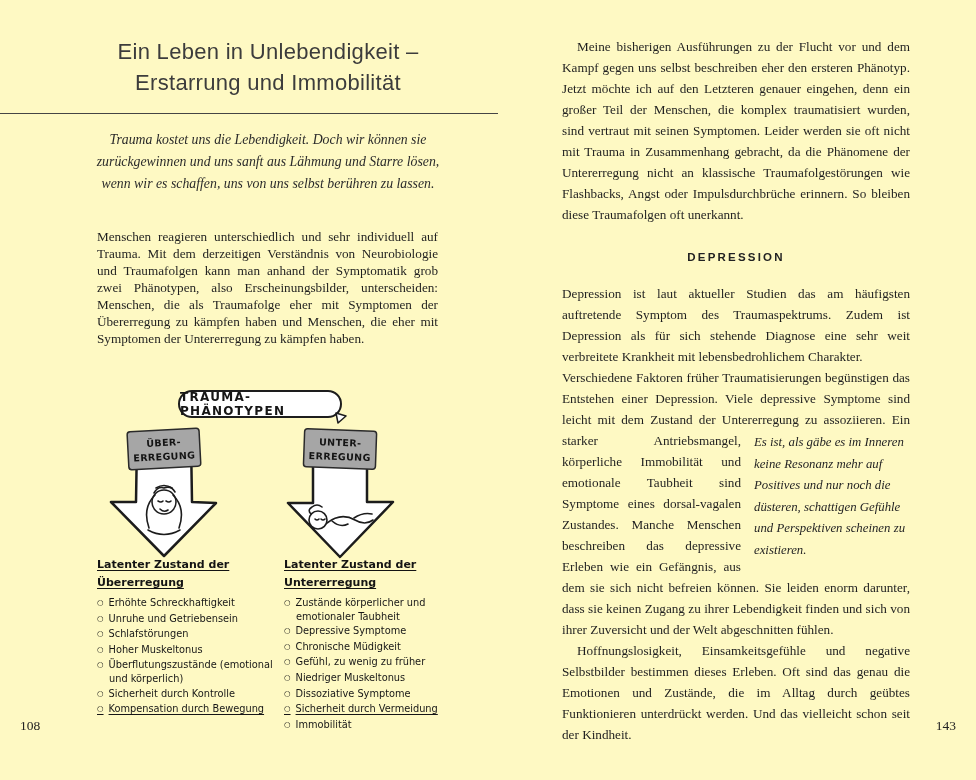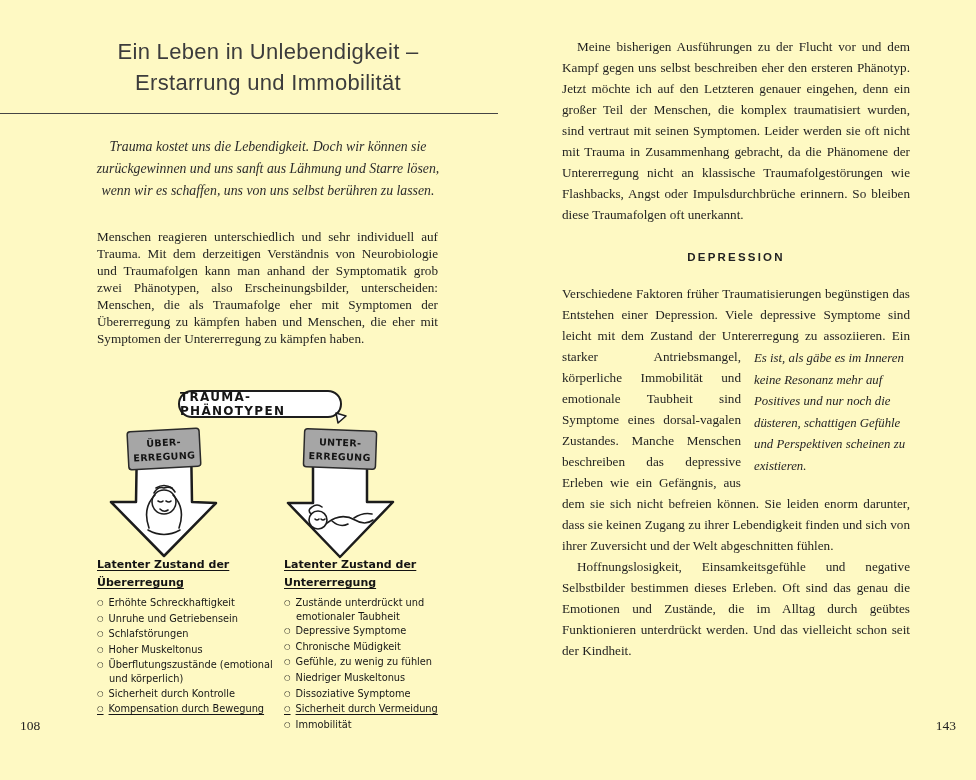--- a/index.html
+++ b/index.html
@@ -10,21 +10,21 @@
   }
   
   .chapter-title {
     position:absolute; left:30px; top:36px; width:476px;
     text-align:center; font-family:"Liberation Sans", sans-serif;
     font-weight:400; font-size:22px; line-height:31px; color:#3c3c3c;
     letter-spacing:0.3px;
   }
   .title-rule { position:absolute; left:0; top:113px; width:498px; height:1px; background:#454545; }
   .epigraph {
-    position:absolute; left:88px; top:136px; width:360px;
+    position:absolute; left:88px; top:129px; width:360px;
     text-align:center; font-style:italic; font-size:13.8px; line-height:22px; color:#2b2b2b;
   }
   .intro {
     position:absolute; left:97px; top:228px; width:341px;
     text-align:justify; font-size:13.2px; line-height:17px; hyphens:auto; -webkit-hyphens:auto;
   }
   
   .diag-label {
     position:absolute; left:178px; top:390px; width:160px; height:24px;
     border:2px solid #1d1d1d; border-radius:14px; background:#fff;
@@ -139,35 +139,36 @@
       <li>Hoher Muskeltonus</li>
       <li>Überflutungszustände (emotional und körperlich)</li>
       <li>Sicherheit durch Kontrolle</li>
       <li class="u-item">Kompensation durch Bewegung</li>
     </ul>
   </div>
 
   <div class="hand-col hand-col-right">
     <p class="hand-head">Latenter Zustand der Untererregung</p>
     <ul class="hand-list">
-      <li>Zustände unterdrückt und emotionaler Taubheit</li>
+      <li>Zustände körperlicher und emotionaler Taubheit</li>
       <li>Depressive Symptome</li>
       <li>Chronische Müdigkeit</li>
-      <li>Gefühle, zu wenig zu fühlen</li>
+      <li>Gefühl, zu wenig zu früher</li>
       <li>Niedriger Muskeltonus</li>
       <li>Dissoziative Symptome</li>
       <li class="u-item">Sicherheit durch Vermeidung</li>
       <li>Immobilität</li>
     </ul>
   </div>
 
   <div class="pgnum pgnum-left">108</div>
 
   <div class="right-col">
     <p class="indent">Meine bisherigen Ausführungen zu der Flucht vor und dem Kampf gegen uns selbst beschreiben eher den ersteren Phänotyp. Jetzt möchte ich auf den Letzteren genauer eingehen, denn ein großer Teil der Menschen, die komplex traumatisiert wurden, sind vertraut mit seinen Symptomen. Leider werden sie oft nicht mit Trauma in Zusammenhang gebracht, da die Phänomene der Untererregung nicht an klassische Traumafolgestörungen wie Flashbacks, Angst oder Impulsdurchbrüche erinnern. So bleiben diese Traumafolgen oft unerkannt.</p>
     <h3 class="depression-head">DEPRESSION</h3>
+    <p>Depression ist laut aktueller Studien das am häufigsten auftretende Symptom des Traumaspektrums. Zudem ist Depression als für sich stehende Diagnose eine sehr weit verbreitete Krankheit mit lebensbedrohlichem Charakter.</p>
     <p><span>Verschiedene Faktoren früher Traumatisierungen begünstigen das Entstehen einer Depression. Viele depressive Symptome sind leicht mit dem Zustand der Untererregung zu assoziieren. Ein </span><span class="pullquote">Es ist, als gäbe es im Inneren keine Resonanz mehr auf Positives und nur noch die düsteren, schattigen Gefühle und Perspektiven scheinen zu existieren.</span><span>starker Antriebsmangel, körperliche Immobilität und emotionale Taubheit sind Symptome eines dorsal-vagalen Zustandes. Manche Menschen beschreiben das depressive Erleben wie ein Gefängnis, aus dem sie sich nicht befreien können. Sie leiden enorm darunter, dass sie keinen Zugang zu ihrer Lebendigkeit finden und sich von ihrer Zuversicht und der Welt abgeschnitten fühlen.</span></p>
     <p class="indent clear-r">Hoffnungslosigkeit, Einsamkeitsgefühle und negative Selbstbilder bestimmen dieses Erleben. Oft sind das genau die Emotionen und Zustände, die im Alltag durch geübtes Funktionieren unterdrückt werden. Und das vielleicht schon seit der Kindheit.</p>
   </div>
 
   <div class="pgnum pgnum-right">143</div>
 
 </div>
 
 </body></html>

